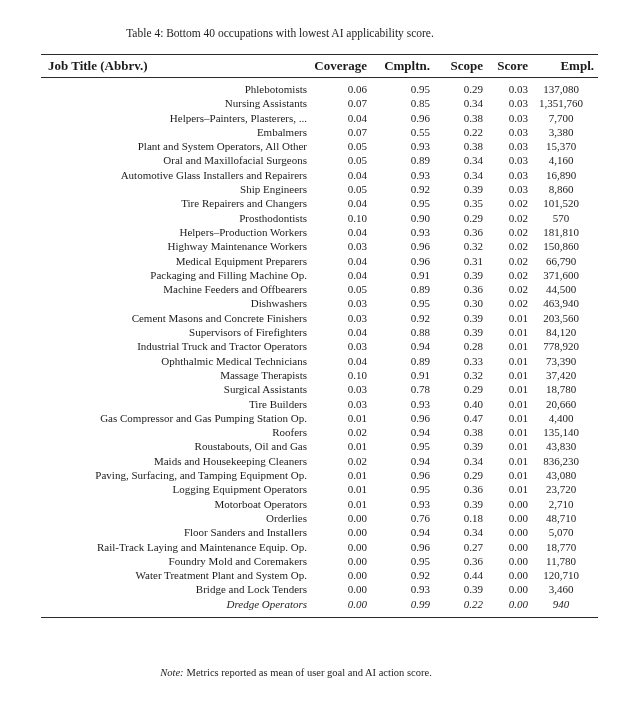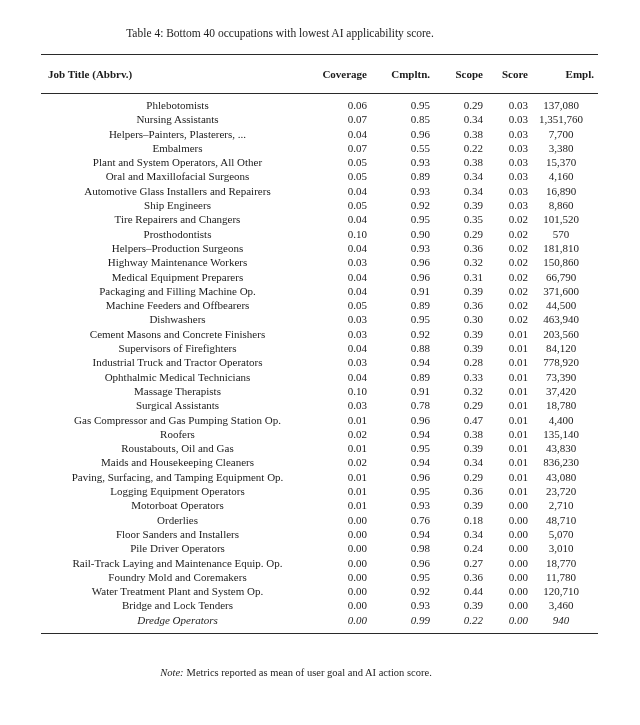--- a/index.html
+++ b/index.html
@@ -21,36 +21,36 @@
     border-collapse: collapse;
     table-layout: fixed;
     width: 557px;
     font-size: 11px;
     border-top: 1.6px solid #2a2a2a;
     border-bottom: 1.6px solid #2a2a2a;
   }
   thead th {
     border-bottom: 1.1px solid #2a2a2a;
     font-weight: bold;
-    font-size: 11px;
+    font-size: 13px;
     text-align: right;
-    height: 39px;
+    height: 23px;
     vertical-align: middle;
     white-space: nowrap;
   }
   thead th:first-child { text-align: left; padding-left: 7px; }
   thead th:last-child { padding-right: 4px; }
   tbody td {
     text-align: right;
     line-height: 14.3px;
     white-space: nowrap;
     overflow: hidden;
     font-size: 11px;
   }
-  tbody td:first-child { text-align: center; padding-left: 7px; }
+  tbody td:first-child { text-align: right; padding-left: 7px; }
   tbody td:last-child { padding-right: 4px; text-align: center; }
   tbody tr:first-child td { padding-top: 4px; }
   tbody tr:last-child td { padding-bottom: 6px; font-style: italic; }
   .note {
     position: absolute; top: 666px; left: 0; width: 592px;
     text-align: center;
     font-size: 10.5px; line-height: 13px;
   }
   .note-label { font-style: italic; }
   .note-text { margin-left: 3px; }
@@ -157,21 +157,21 @@
           </tr>
           <tr>
             <td>Prosthodontists</td>
             <td>0.10</td>
             <td>0.90</td>
             <td>0.29</td>
             <td>0.02</td>
             <td>570</td>
           </tr>
           <tr>
-            <td>Helpers–Production Surgeons</td>
+            <td>Helpers–Production Workers</td>
             <td>0.04</td>
             <td>0.93</td>
             <td>0.36</td>
             <td>0.02</td>
             <td>181,810</td>
           </tr>
           <tr>
             <td>Highway Maintenance Workers</td>
             <td>0.03</td>
             <td>0.96</td>
@@ -253,20 +253,28 @@
           </tr>
           <tr>
             <td>Surgical Assistants</td>
             <td>0.03</td>
             <td>0.78</td>
             <td>0.29</td>
             <td>0.01</td>
             <td>18,780</td>
           </tr>
           <tr>
+            <td>Tire Builders</td>
+            <td>0.03</td>
+            <td>0.93</td>
+            <td>0.40</td>
+            <td>0.01</td>
+            <td>20,660</td>
+          </tr>
+          <tr>
             <td>Gas Compressor and Gas Pumping Station Op.</td>
             <td>0.01</td>
             <td>0.96</td>
             <td>0.47</td>
             <td>0.01</td>
             <td>4,400</td>
           </tr>
           <tr>
             <td>Roofers</td>
             <td>0.02</td>
@@ -323,28 +331,20 @@
             <td>0.00</td>
             <td>48,710</td>
           </tr>
           <tr>
             <td>Floor Sanders and Installers</td>
             <td>0.00</td>
             <td>0.94</td>
             <td>0.34</td>
             <td>0.00</td>
             <td>5,070</td>
-          </tr>
-          <tr>
-            <td>Pile Driver Operators</td>
-            <td>0.00</td>
-            <td>0.98</td>
-            <td>0.24</td>
-            <td>0.00</td>
-            <td>3,010</td>
           </tr>
           <tr>
             <td>Rail-Track Laying and Maintenance Equip. Op.</td>
             <td>0.00</td>
             <td>0.96</td>
             <td>0.27</td>
             <td>0.00</td>
             <td>18,770</td>
           </tr>
           <tr>

